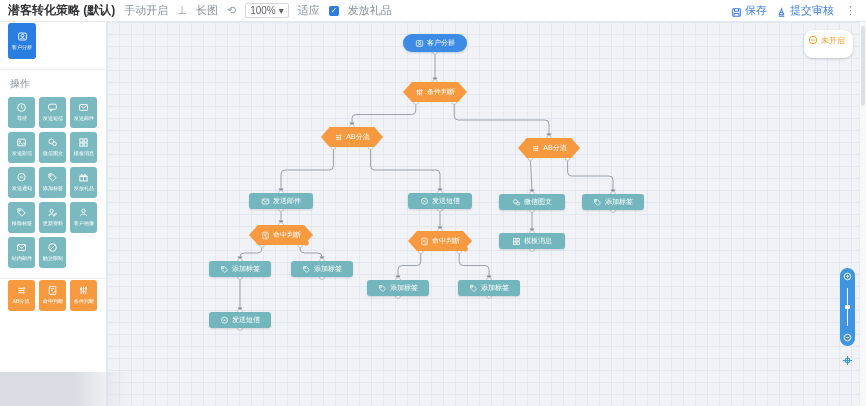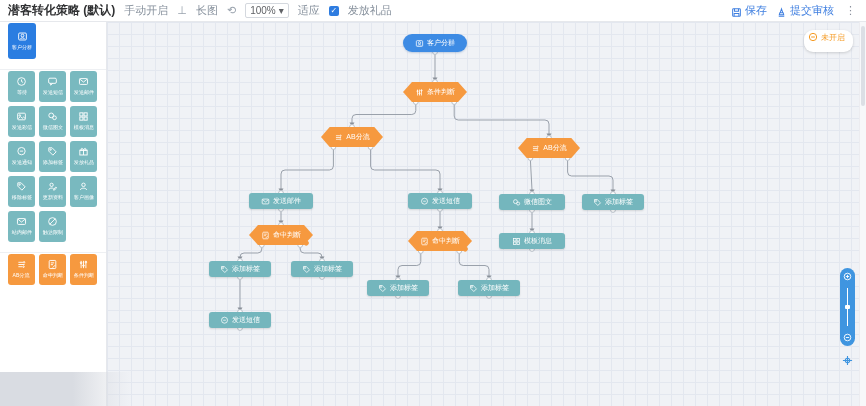--- a/index.html
+++ b/index.html
@@ -47,21 +47,21 @@
   .node { position:absolute; display:flex; align-items:center; justify-content:center;
     gap:3px; color:#fff; font-size:7px; cursor:pointer; z-index:5; }
   .node svg { stroke:#fff; flex:0 0 auto; }
   .nlabel { white-space:nowrap; }
   .node.start { background:#3d8be4; border-radius:9px; box-shadow:0 1px 2px rgba(40,90,160,.25); }
   .node.action { background:#74b6bd; border-radius:3px; box-shadow:0 1px 2px rgba(0,0,0,.12); }
   .node.decision { background:#f6993f;
     clip-path:polygon(14% 0,86% 0,100% 50%,86% 100%,14% 100%,0 50%); }
 
   .badge { position:absolute; top:8px; right:6px; background:#fff; border-radius:9px;
-    height:22px; padding:0 8px 8px 4px; display:flex; align-items:center; gap:3px;
+    height:28px; padding:0 8px 8px 4px; display:flex; align-items:center; gap:3px;
     font-size:8px; color:#f59a23; box-shadow:0 1px 3px rgba(0,0,0,.16); z-index:10; }
   .badge svg { stroke:#f59a23; }
 
   .zoombar { position:absolute; right:4px; top:246px; width:15px; height:78px;
     background:#3f95e0; border-radius:8px; display:flex; flex-direction:column;
     align-items:center; justify-content:space-between; padding:4px 0; z-index:10; }
   .zoombar svg { stroke:#fff; }
   .ztrack { width:1px; height:38px; background:#fff; position:relative; }
   .zhandle { position:absolute; left:-2px; top:17px; width:5px; height:4px;
     background:#fff; border-radius:1px; }
@@ -127,20 +127,21 @@
         <div class="tile blue">
           <svg width="11" height="11" viewBox="0 0 12 12" fill="none" stroke-width="1">
             <rect x="1.8" y="2.2" width="8.4" height="7.6" rx="1.2"></rect>
             <circle cx="6" cy="5" r="1.5"></circle>
             <path d="M3.8 8.7c0-1.6 4.4-1.6 4.4 0"></path>
           </svg>
           <span class="tlabel">客户分群</span>
         </div>
       </div>
       <div class="sec-div"></div>
+      <div class="sec-title">操作</div>
       <div class="tile-grid">
         <div class="tile teal">
           <svg width="11" height="11" viewBox="0 0 12 12" fill="none" stroke-width="1">
             <circle cx="6" cy="6" r="4.2"></circle>
             <path d="M6 3.8V6l1.7 1"></path>
           </svg>
           <span class="tlabel">等待</span>
         </div>
         <div class="tile teal">
           <svg width="11" height="11" viewBox="0 0 12 12" fill="none" stroke-width="1">

